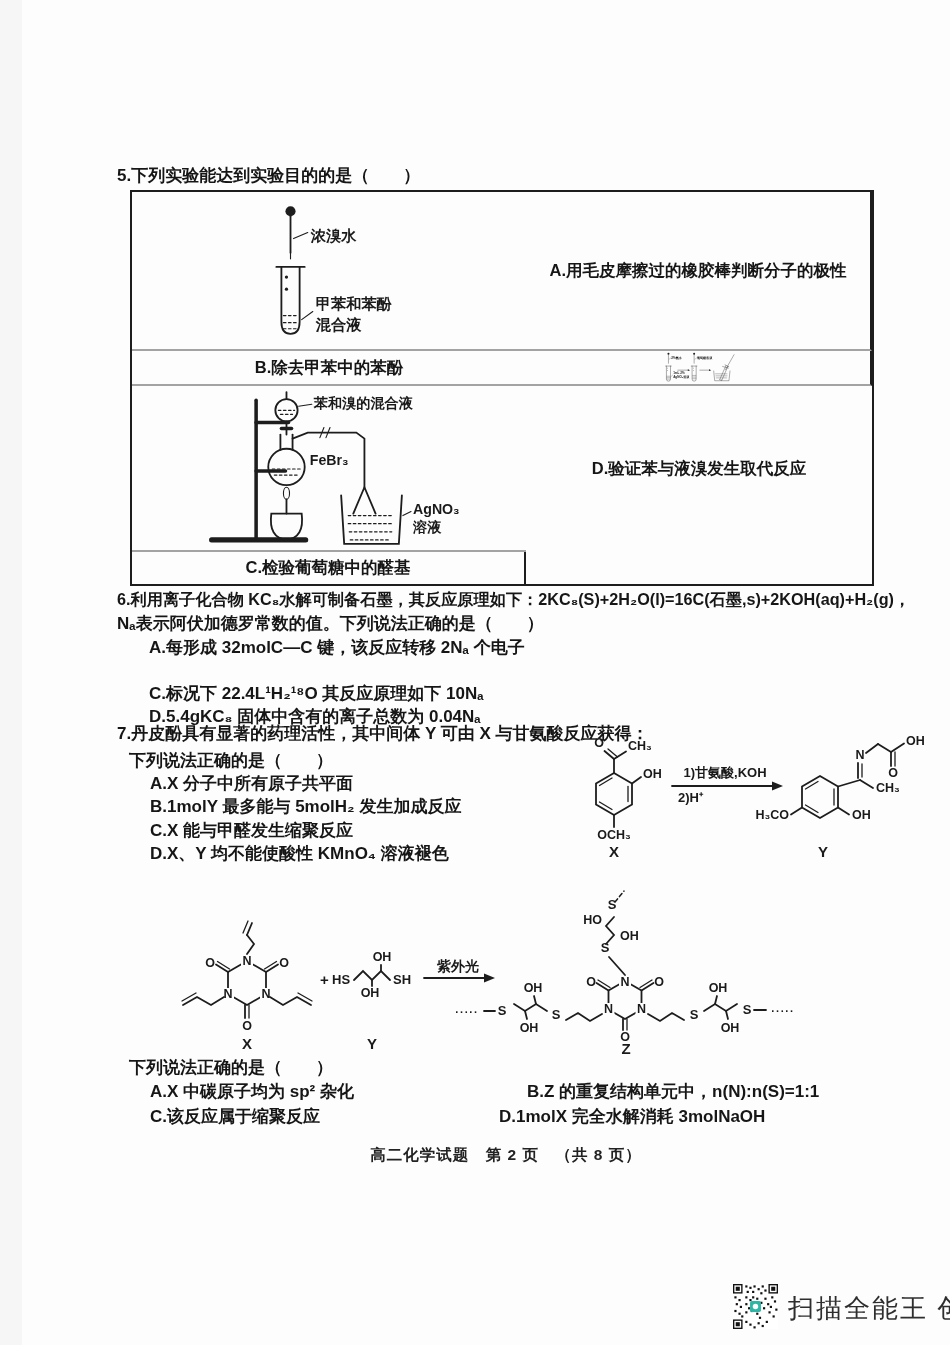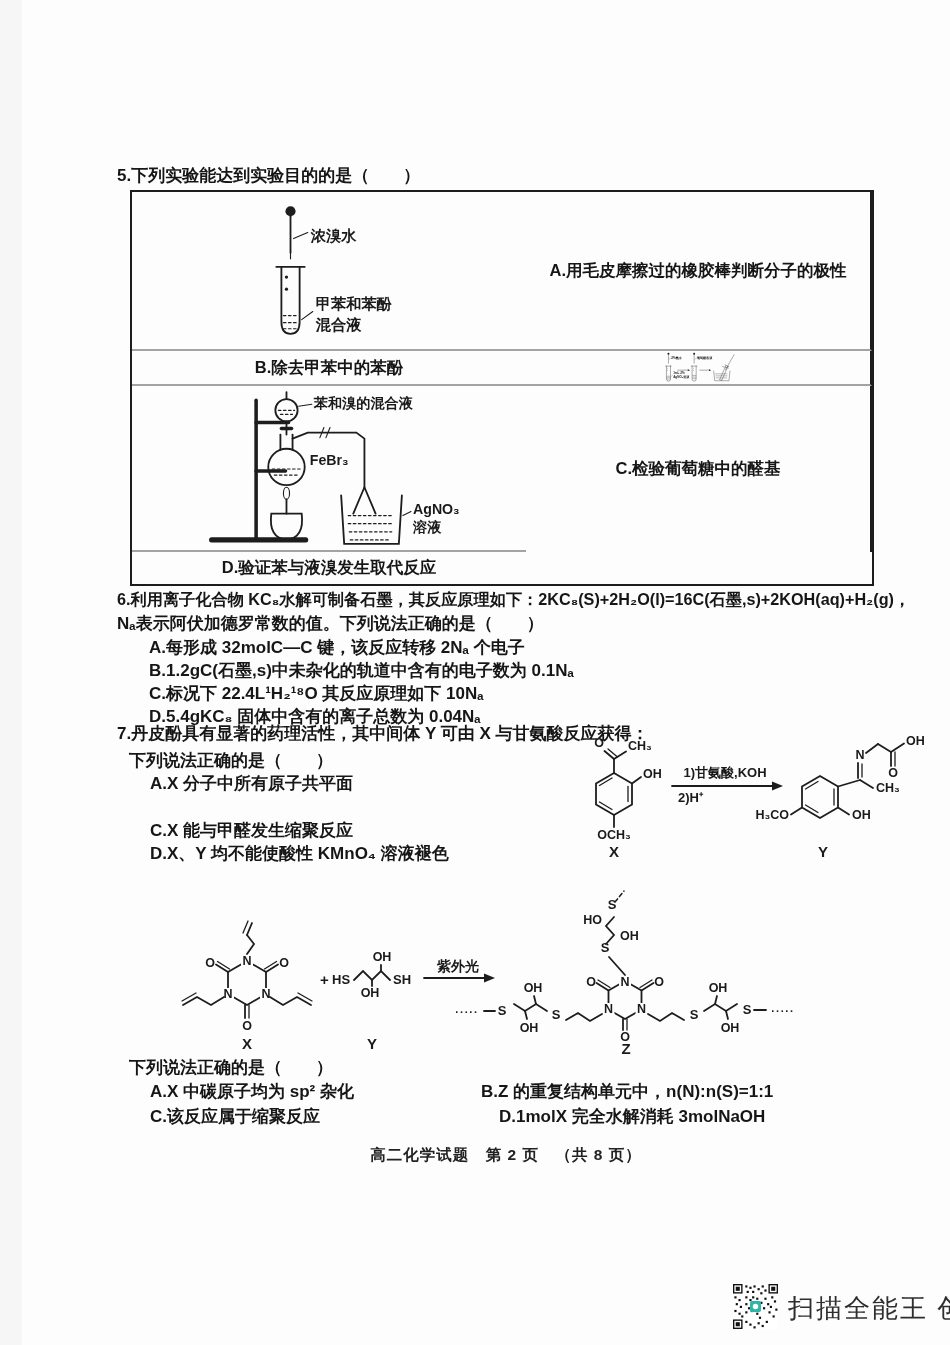--- a/index.html
+++ b/index.html
@@ -162,34 +162,34 @@
         <g>
           <path class="ln" d="M183,108 L186,156 L240,156 L243,108"></path>
           <path class="ln dsh2" d="M190,128 h44 M190,136 h44 M191,144 h42 M192,152 h40"></path>
         </g>
         <line class="ln thin" x1="244" y1="128" x2="252" y2="124"></line>
         <text x="254" y="126" class="l14">AgNO₃</text>
         <text x="254" y="144" class="l14">溶液</text>
       </svg>
     </div>
 
+    <div class="cell cap lc lr">D.验证苯与液溴发生取代反应</div>
     <div class="cell cap lr">C.检验葡萄糖中的醛基</div>
-    <div class="cell cap lc lr">D.验证苯与液溴发生取代反应</div>
   </div>
 
   <div class="t eq" style="left:95px;top:589px;">6.利用离子化合物 KC₈水解可制备石墨，其反应原理如下：2KC₈(S)+2H₂O(l)=16C(石墨,s)+2KOH(aq)+H₂(g)，</div>
   <div class="t" style="left:95px;top:612px;">Nₐ表示阿伏加德罗常数的值。下列说法正确的是（　　）</div>
   <div class="t" style="left:127px;top:636px;">A.每形成 32molC—C 键，该反应转移 2Nₐ 个电子</div>
-  <div class="t" style="left:127px;top:659px;">B.1.2gC(石墨,s)中未杂化的轨道中含有的电子数为 0.1Nₐ</div>
   <div class="t" style="left:127px;top:682px;">C.标况下 22.4L¹H₂¹⁸O 其反应原理如下 10Nₐ</div>
   <div class="t" style="left:127px;top:705px;">D.5.4gKC₈ 固体中含有的离子总数为 0.04Nₐ</div>
 
   <div class="t" style="left:95px;top:722px;">7.丹皮酚具有显著的药理活性，其中间体 Y 可由 X 与甘氨酸反应获得：</div>
   <div class="t" style="left:107px;top:749px;">下列说法正确的是（　　）</div>
   <div class="t" style="left:128px;top:772px;">A.X 分子中所有原子共平面</div>
+  <div class="t" style="left:128px;top:795px;">B.1molY 最多能与 5molH₂ 发生加成反应</div>
   <div class="t" style="left:128px;top:819px;">C.X 能与甲醛发生缩聚反应</div>
   <div class="t" style="left:128px;top:842px;">D.X、Y 均不能使酸性 KMnO₄ 溶液褪色</div>
 
   <svg class="abs" style="left:548px;top:728px;width:385px;height:132px;" viewBox="0 0 385 132">
     <g>
       <polygon class="ln" points="44,45 62,55.5 62,76.5 44,87 26,76.5 26,55.5"></polygon>
       <line class="ln t1" x1="58" y1="58.5" x2="58" y2="73.5"></line>
       <line class="ln t1" x1="42" y1="81.5" x2="29.5" y2="74"></line>
       <line class="ln t1" x1="29.5" y1="57.5" x2="42" y2="50"></line>
       <line class="ln" x1="44" y1="45" x2="44" y2="31"></line>
@@ -326,21 +326,21 @@
       <text x="568" y="152" text-anchor="middle" class="a12">OH</text>
       <text x="585" y="134" text-anchor="middle" class="a13">S</text>
       <line class="ln" x1="592" y1="130" x2="604" y2="130"></line>
       <text x="621" y="135" text-anchor="middle" class="dots-t">·····</text>
       <text x="464" y="174" text-anchor="middle" class="l15">Z</text>
     </g>
   </svg>
 
   <div class="t" style="left:107px;top:1056px;">下列说法正确的是（　　）</div>
   <div class="t" style="left:128px;top:1080px;">A.X 中碳原子均为 sp² 杂化</div>
-  <div class="t" style="left:459px;top:1080px;">B.Z 的重复结构单元中，n(N):n(S)=1:1</div>
+  <div class="t" style="left:505px;top:1080px;">B.Z 的重复结构单元中，n(N):n(S)=1:1</div>
   <div class="t" style="left:128px;top:1105px;">C.该反应属于缩聚反应</div>
   <div class="t" style="left:477px;top:1105px;">D.1molX 完全水解消耗 3molNaOH</div>
 
   <div class="footer">高二化学试题　第 2 页　（共 8 页）</div>
 
   <svg class="qr" viewBox="0 0 33 33">
     <rect width="33" height="33" fill="#ffffff"></rect>
     <g fill="#111111">
       <rect x="0" y="0" width="7" height="7"></rect>
         <rect x="26" y="0" width="7" height="7"></rect>

